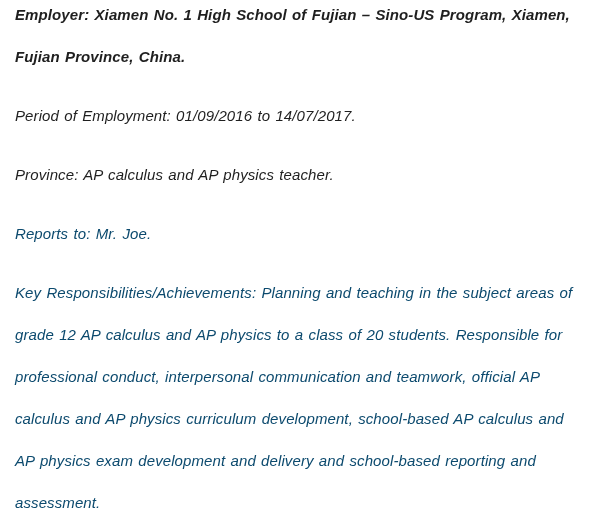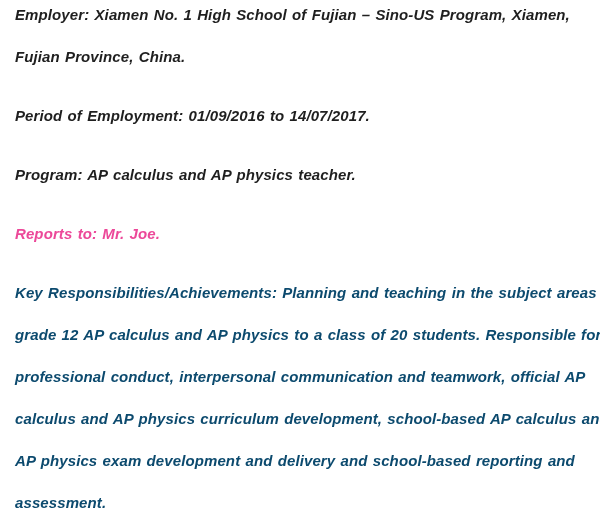--- a/index.html
+++ b/index.html
@@ -21,41 +21,40 @@
   }
   .para {
     margin: 0 0 17px 0;
     font-style: italic;               
     font-size: 15px;
     line-height: 42px;                
     letter-spacing: 0.1px;
     word-spacing: 1px;
     color: #1f1f1f;
     white-space: pre;                 
-    font-weight: bold;
   }
   .para.bold {
     font-weight: bold;
   }
   .para.first {
     margin-top: -6px;                 
   }
 </style>
 </head>
 <body style="background: rgb(255, 255, 255);">
 
 <main class="page">
   <p class="para bold first" style="color: rgb(31, 31, 31);">Employer: Xiamen No. 1 High School of Fujian – Sino-US Program, Xiamen,
 Fujian Province, China.</p>
 
   <p class="para" style="color: rgb(31, 31, 31);">Period of Employment: 01/09/2016 to 14/07/2017.</p>
 
-  <p class="para" style="color: rgb(31, 31, 31);">Program: AP calculus and AP physics teacher.</p>
+  <p class="para" style="color: rgb(31, 31, 31);">Province: AP calculus and AP physics teacher.</p>
 
-  <p class="para" style="color: #ec4899;">Reports to: Mr. Joe.</p>
+  <p class="para" style="color: #0c4a6e;">Reports to: Mr. Joe.</p>
 
   <p class="para" style="color: #0c4a6e;">Key Responsibilities/Achievements: Planning and teaching in the subject areas of
 grade 12 AP calculus and AP physics to a class of 20 students. Responsible for
 professional conduct, interpersonal communication and teamwork, official AP
 calculus and AP physics curriculum development, school-based AP calculus and
 AP physics exam development and delivery and school-based reporting and
 assessment.</p>
 </main>
 
 </body></html>

